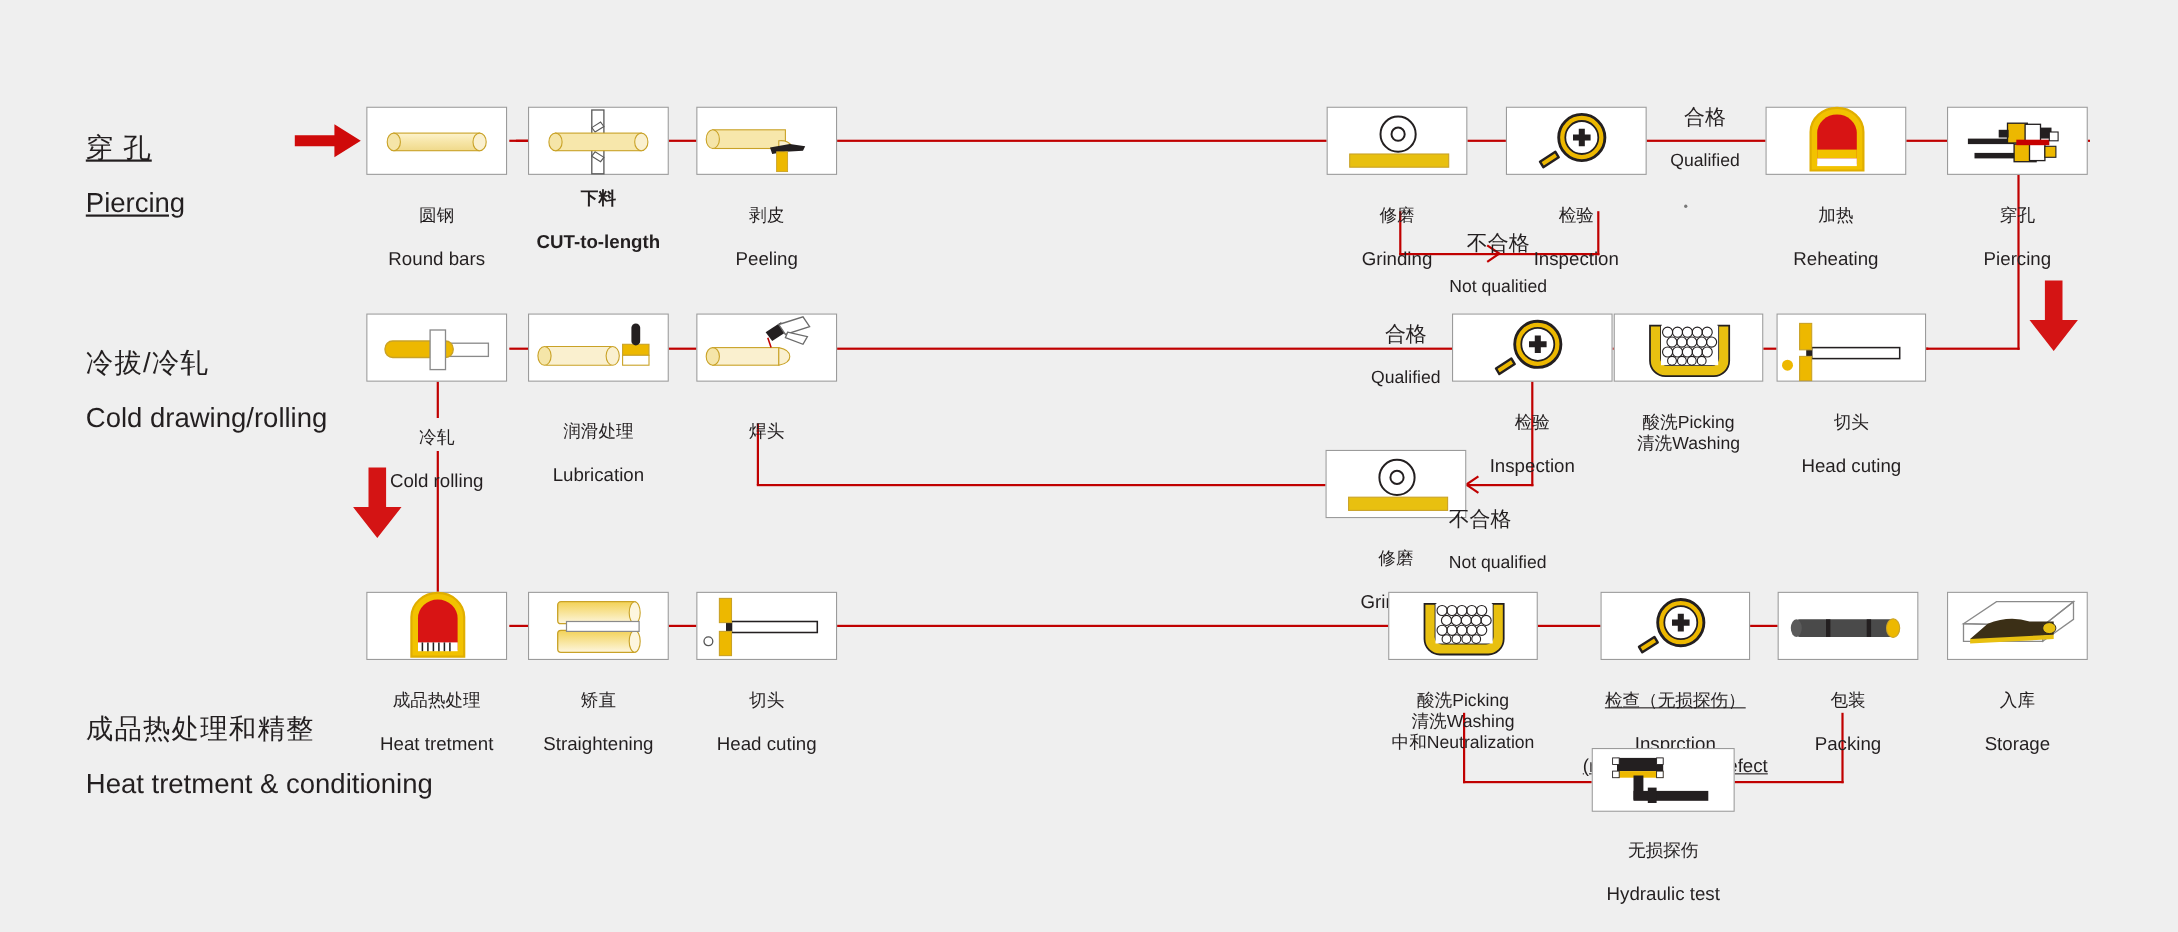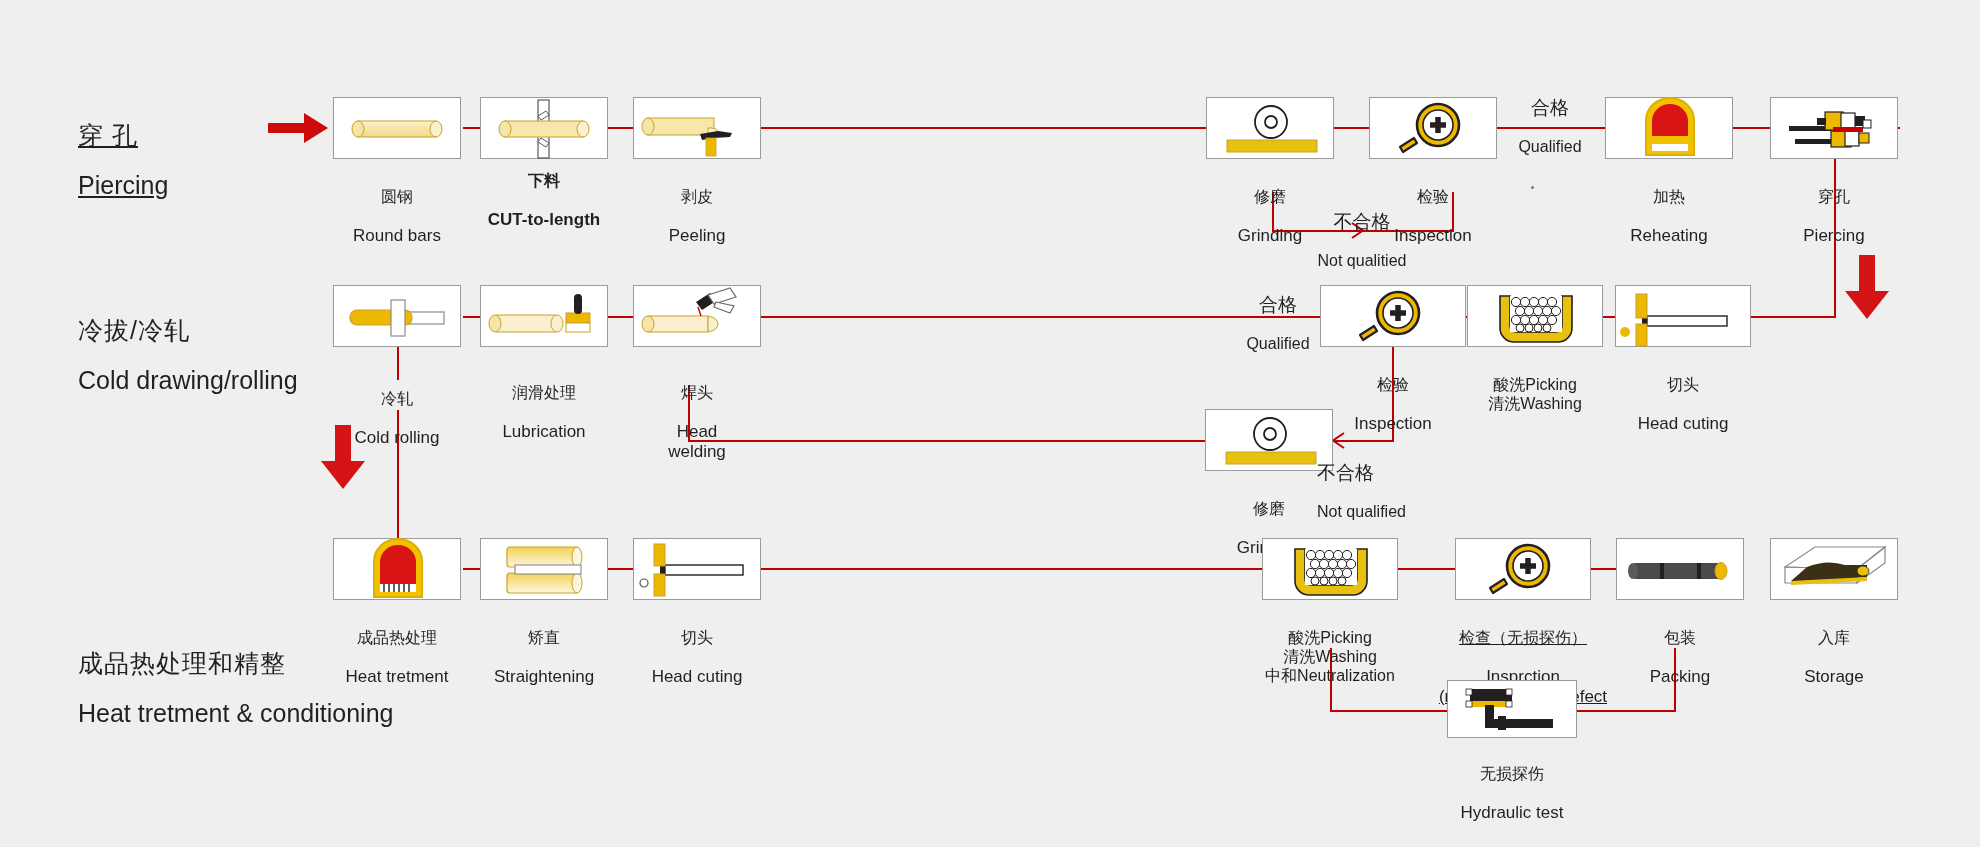--- a/index.html
+++ b/index.html
@@ -290,22 +290,20 @@
         <ellipse cx="14" cy="38" rx="6" ry="8" fill="#f5e5a8" stroke="#c9a227" stroke-width="1"></ellipse>
         <path d="M74,30 q10,2 10,8 q0,6 -10,8 z" fill="#faf0cf" stroke="#c9a227" stroke-width="1"></path>
         <path d="M62,16 l14,-9 l6,8 l-14,9 z" fill="#231f20"></path>
         <path d="M74,9 l22,-7 l6,9 l-22,7 z" fill="#ffffff" stroke="#6b6b6b" stroke-width="1.2"></path>
         <path d="M82,16 l18,4 l-4,7 l-16,-6 z" fill="#ffffff" stroke="#6b6b6b" stroke-width="1.2"></path>
         <path d="M64,21 L67,30" stroke="#c00000" stroke-width="1.4"></path>
       </svg>
     </div>
     <div class="cap" style="top:80px;">
       <span class="cn">焊头</span>
-      <span class="en">Head
-welding</span>
     </div>
   </div>
 
   <div class="node" style="left:1320px;top:285px;width:146px;">
     <div class="box" style="width:146px;height:62px;">
       <svg width="146" height="62">
         <path d="M56,45 L42,54 L39,49 L53,40 Z" fill="#edb800" stroke="#231f20" stroke-width="2.2" stroke-linejoin="round"></path>
         <circle cx="77" cy="27" r="21" fill="#edb800" stroke="#231f20" stroke-width="2.6"></circle>
         <circle cx="77" cy="27" r="15" fill="#ffffff" stroke="#231f20" stroke-width="1.6"></circle>
         <path d="M69,27 h16 M77,19 v16" stroke="#231f20" stroke-width="5.5"></path>

